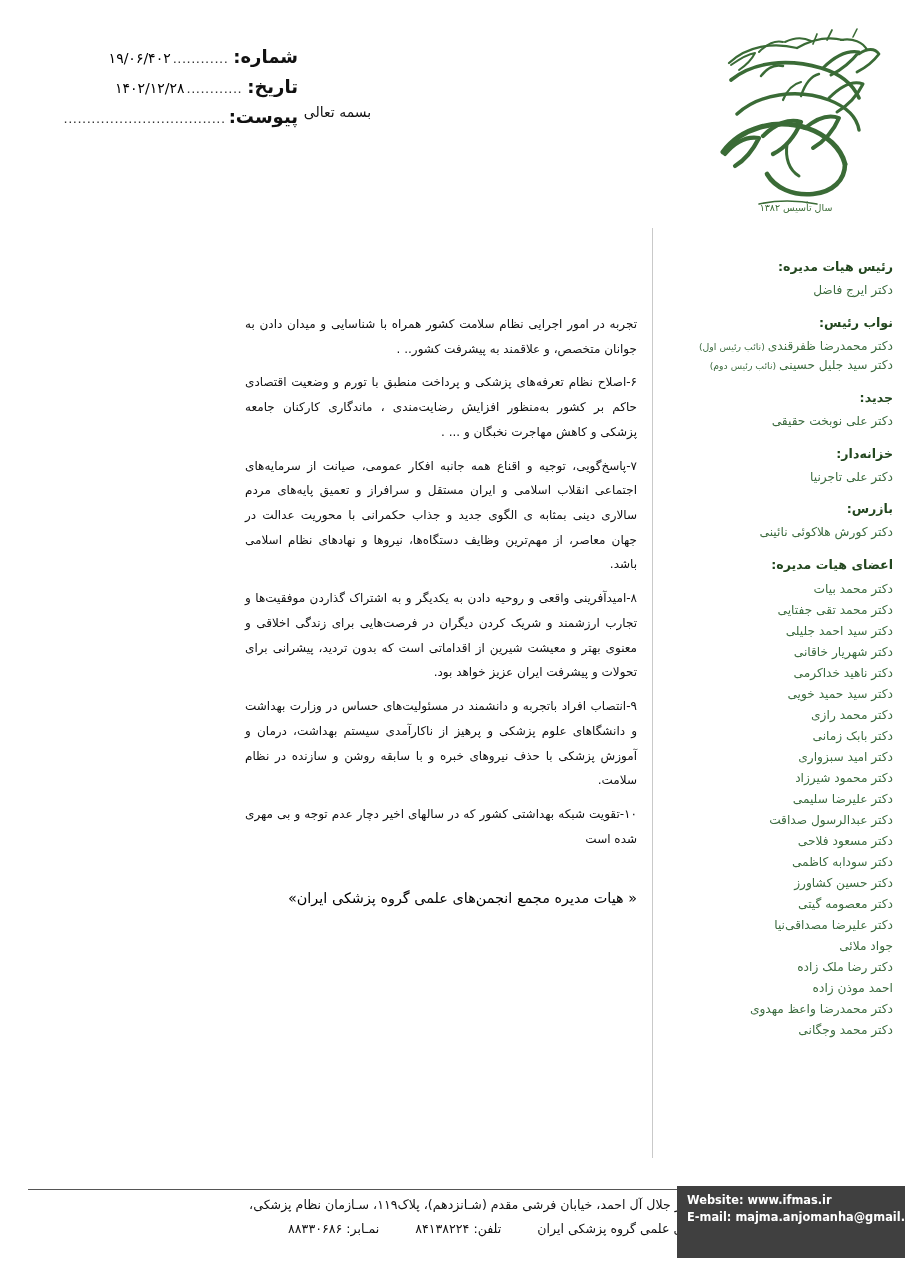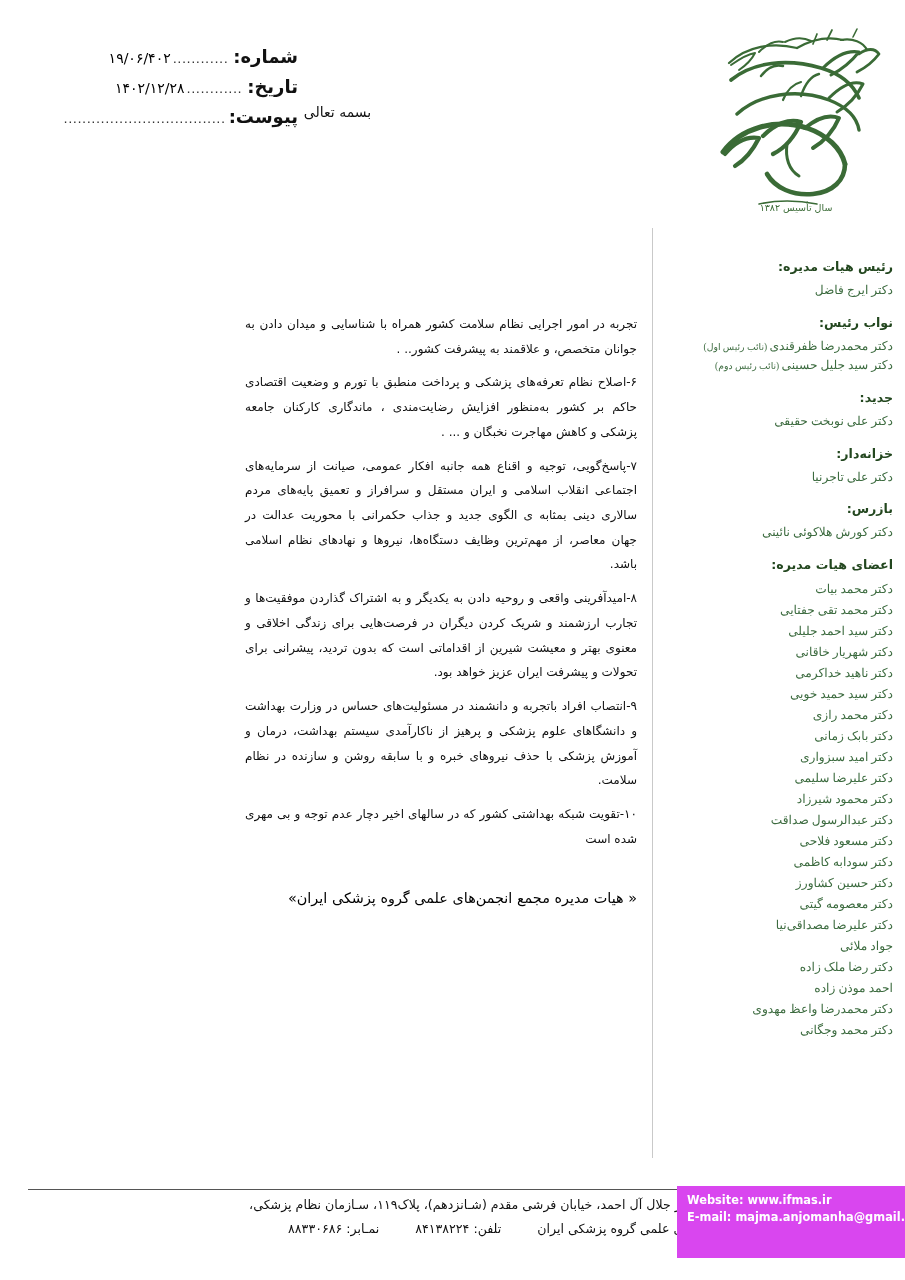--- a/index.html
+++ b/index.html
@@ -118,21 +118,20 @@
     font-weight: 700;
     color: #23471f;
     margin-bottom: 4px;
     line-height: 1.5;
   }
   .side-name {
     font-size: 12.2px;
     color: #3c6b3f;
     line-height: 1.62;
     white-space: nowrap;
-    font-family: Liberation Serif, serif;
   }
   .side-name .paren {
     font-size: 9.3px;
     color: #3c6b3f;
   }
   .members .side-name { line-height: 1.72; }
 
   
   .body-col {
     position: absolute;
@@ -189,21 +188,21 @@
   }
   .f-pair { white-space: nowrap; }
   .f-num { letter-spacing: 0.5px; }
 
   .footer-green {
     position: absolute;
     bottom: 22px;
     right: 0;
     width: 228px;
     height: 72px;
-    background: #d946ef;
+    background: #404040;
     color: #ffffff;
     padding: 6px 10px 0 10px;
     direction: ltr;
     text-align: left;
   }
   .fg-line {
     font-size: 11.4px;
     font-weight: 700;
     line-height: 1.48;
     white-space: nowrap;
@@ -306,22 +305,22 @@
       <div id="sidebar-members">
           <div class="side-name">دکتر محمد بیات</div>
           <div class="side-name">دکتر محمد تقی جفتایی</div>
           <div class="side-name">دکتر سید احمد جلیلی</div>
           <div class="side-name">دکتر شهریار خاقانی</div>
           <div class="side-name">دکتر ناهید خداکرمی</div>
           <div class="side-name">دکتر سید حمید خویی</div>
           <div class="side-name">دکتر محمد رازی</div>
           <div class="side-name">دکتر بابک زمانی</div>
           <div class="side-name">دکتر امید سبزواری</div>
+          <div class="side-name">دکتر محمود شیرزاد</div>
           <div class="side-name">دکتر علیرضا سلیمی</div>
-          <div class="side-name">دکتر محمود شیرزاد</div>
           <div class="side-name">دکتر عبدالرسول صداقت</div>
           <div class="side-name">دکتر مسعود فلاحی</div>
           <div class="side-name">دکتر سودابه کاظمی</div>
           <div class="side-name">دکتر حسین کشاورز</div>
           <div class="side-name">دکتر معصومه گیتی</div>
           <div class="side-name">دکتر علیرضا مصداقی‌نیا</div>
           <div class="side-name">جواد ملائی</div>
           <div class="side-name">دکتر رضا ملک زاده</div>
           <div class="side-name">احمد موذن زاده</div>
           <div class="side-name">دکتر محمدرضا واعظ مهدوی</div>

